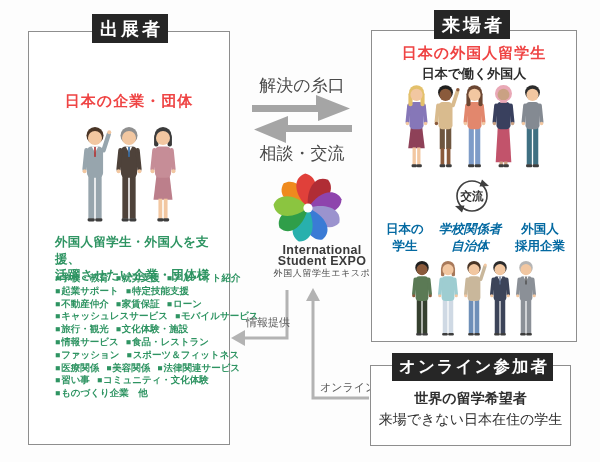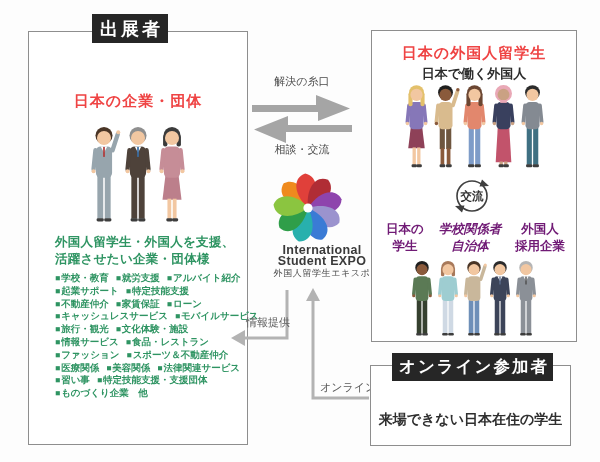--- a/index.html
+++ b/index.html
@@ -1,21 +1,21 @@
 <!DOCTYPE html>
 <html><head>
 <meta charset="utf-8">
 <style>
   html,body{margin:0;padding:0;background:#fff;}
   .canvas{
     position:relative;width:600px;height:462px;background:#fdfdfd;overflow:hidden;
     font-family:"Liberation Sans","DejaVu Sans",sans-serif;color:#2f2f2f;
   }
   .box{position:absolute;background:#fff;border:1px solid #8e8e8e;box-sizing:border-box;}
-  .box-exhibitor{left:28px;top:31px;width:220px;height:414px;}
+  .box-exhibitor{left:28px;top:31px;width:202px;height:414px;}
   .box-visitor{left:371px;top:30px;width:206px;height:312px;}
   .box-online{left:370px;top:365px;width:201px;height:81px;}
 
   .badge{
     position:absolute;background:#262626;color:#fff;font-weight:bold;
     display:flex;align-items:center;justify-content:center;letter-spacing:3px;padding-left:3px;
     box-sizing:border-box;z-index:5;
   }
   .badge-exhibitor{left:63px;top:-18px;width:76px;height:29px;font-size:18px;}
   .badge-visitor{left:62px;top:-21px;width:76px;height:29px;font-size:18px;}
@@ -42,27 +42,27 @@
   .cat-item::before{content:"■";margin-right:1px;font-size:8.5px;}
 
   .v-heading{top:13px;}
   .v-sub{top:34px;}
   .exchange-wrap{position:absolute;left:81px;top:146px;width:38px;height:38px;}
   .exchange-wrap .exchange-label{
     position:absolute;inset:0;display:flex;align-items:center;justify-content:center;
     font-size:11.5px;font-weight:bold;color:#333;
   }
   .groups{position:absolute;left:4px;top:190px;width:198px;display:flex;}
-  .group-cell{text-align:center;font-size:12.5px;line-height:16.5px;font-weight:bold;color:#701a75;}
+  .group-cell{text-align:center;font-size:12.5px;line-height:16.5px;font-weight:bold;color:#0369a1;}
   .g0{width:58px;} .g1{width:72px;font-style:italic;} .g2{width:68px;}
 
   .on-line1{top:24px;font-size:14px;font-weight:bold;}
-  .on-line2{top:45px;font-size:14px;font-weight:bold;}
-
-  .flow-label{position:absolute;color:#4a4a4a;font-size:11px;text-align:center;}
+  .on-line2{top:45px;font-size:14px;font-weight:normal;}
+
+  .flow-label{position:absolute;color:#4a4a4a;font-size:17px;text-align:center;}
   .lbl-solution{left:258px;top:74px;width:88px;}
   .lbl-consult{left:256px;top:142px;width:92px;}
   .small-flow-label{position:absolute;color:#5a5a5a;font-size:11px;}
   .lbl-info{left:246px;top:315px;}
   .lbl-online{left:320px;top:380px;}
 
   .abs{position:absolute;}
   .logo-text{position:absolute;left:264px;top:245px;width:116px;text-align:center;color:#3a3a3a;}
   .logo-l1,.logo-l2{font-size:12.5px;line-height:11px;font-weight:bold;letter-spacing:0.3px;}
   .logo-l3{font-size:9px;line-height:13px;letter-spacing:0.6px;color:#4a4a4a;}
@@ -127,23 +127,23 @@
       <span>外国人留学生・外国人を支援、</span><br>
       <span>活躍させたい企業・団体様</span>
     </div>
     <div class="cat-list">
         <div class="cat-line"><span class="cat-item">学校・教育</span><span class="cat-item">就労支援</span><span class="cat-item">アルバイト紹介</span></div>
         <div class="cat-line"><span class="cat-item">起業サポート</span><span class="cat-item">特定技能支援</span></div>
         <div class="cat-line"><span class="cat-item">不動産仲介</span><span class="cat-item">家賃保証</span><span class="cat-item">ローン</span></div>
         <div class="cat-line"><span class="cat-item">キャッシュレスサービス</span><span class="cat-item">モバイルサービス</span></div>
         <div class="cat-line"><span class="cat-item">旅行・観光</span><span class="cat-item">文化体験・施設</span></div>
         <div class="cat-line"><span class="cat-item">情報サービス</span><span class="cat-item">食品・レストラン</span></div>
-        <div class="cat-line"><span class="cat-item">ファッション</span><span class="cat-item">スポーツ＆不動産仲介</span></div>
+        <div class="cat-line"><span class="cat-item">ファッション</span><span class="cat-item">スポーツ＆フィットネス</span></div>
         <div class="cat-line"><span class="cat-item">医療関係</span><span class="cat-item">美容関係</span><span class="cat-item">法律関連サービス</span></div>
-        <div class="cat-line"><span class="cat-item">習い事</span><span class="cat-item">特定技能支援・支援団体</span></div>
+        <div class="cat-line"><span class="cat-item">習い事</span><span class="cat-item">コミュニティ・文化体験</span></div>
         <div class="cat-line"><span class="cat-item">ものづくり企業　他</span></div>
       </div>
   </section>
 
   <div class="flow-label lbl-solution">解決の糸口</div>
   <svg class="abs" style="left:252px;top:94px;" width="100" height="50" viewBox="0 0 100 50">
     <polygon points="0,11 64,11 64,1 98,14.5 66,27 66,18 0,18" fill="#a5a5a5"></polygon>
     <polygon points="100,31 36,31 36,22 2,35.5 34,49 34,38 100,38" fill="#a5a5a5"></polygon>
   </svg>
   <div class="flow-label lbl-consult">相談・交流</div>
@@ -172,20 +172,21 @@
   </svg>
   <div class="small-flow-label lbl-info">情報提供</div>
 
   <svg class="abs" style="left:303px;top:288px;" width="68" height="114" viewBox="0 0 68 114">
     <path d="M66,110 L10,110 L10,12" stroke="#b3b3b3" stroke-width="3" fill="none"></path>
     <polygon points="3,13 10,0 17,13" fill="#b3b3b3"></polygon>
   </svg>
   <div class="small-flow-label lbl-online">オンライン</div>
 
   <section class="box box-visitor">
+    <div class="badge badge-visitor">来場者</div>
     <div class="center-text h-main v-heading">日本の外国人留学生</div>
     <div class="center-text h-sub v-sub">日本で働く外国人</div>
     <div class="people people-v1">
         <svg viewBox="0 0 40 104" width="33" height="86">
           <polygon points="13,54 10,79 30,79 27,54" fill="#8e4158"></polygon>
           <rect x="15.2" y="78" width="4" height="21" fill="#f2c7a1"></rect>
           <rect x="20.8" y="78" width="4" height="21" fill="#f2c7a1"></rect>
           <rect x="14" y="98.5" width="6.5" height="3.5" rx="1.5" fill="#3d3d3d"></rect>
           <rect x="20" y="98.5" width="6.5" height="3.5" rx="1.5" fill="#3d3d3d"></rect>
           <rect x="11.5" y="23" width="17" height="33" rx="5" fill="#8677b8"></rect>
@@ -352,16 +353,17 @@
           <path d="M29,27 L31,47" stroke="#8b9097" stroke-width="4.6" stroke-linecap="round" fill="none"></path>
           <circle cx="31" cy="49" r="2.1" fill="#f2c7a1"></circle>
           <circle cx="20" cy="11.5" r="9" fill="#b5b5b5"></circle>
           <circle cx="20" cy="14.2" r="7.4" fill="#f2c7a1"></circle>
         </svg>
       </div>
   </section>
 
   <section class="box box-online">
     <div class="badge badge-online">オンライン参加者</div>
+    <div class="center-text on-line1">世界の留学希望者</div>
     <div class="center-text on-line2">来場できない日本在住の学生</div>
   </section>
 
 </div>
 
 </body></html>

